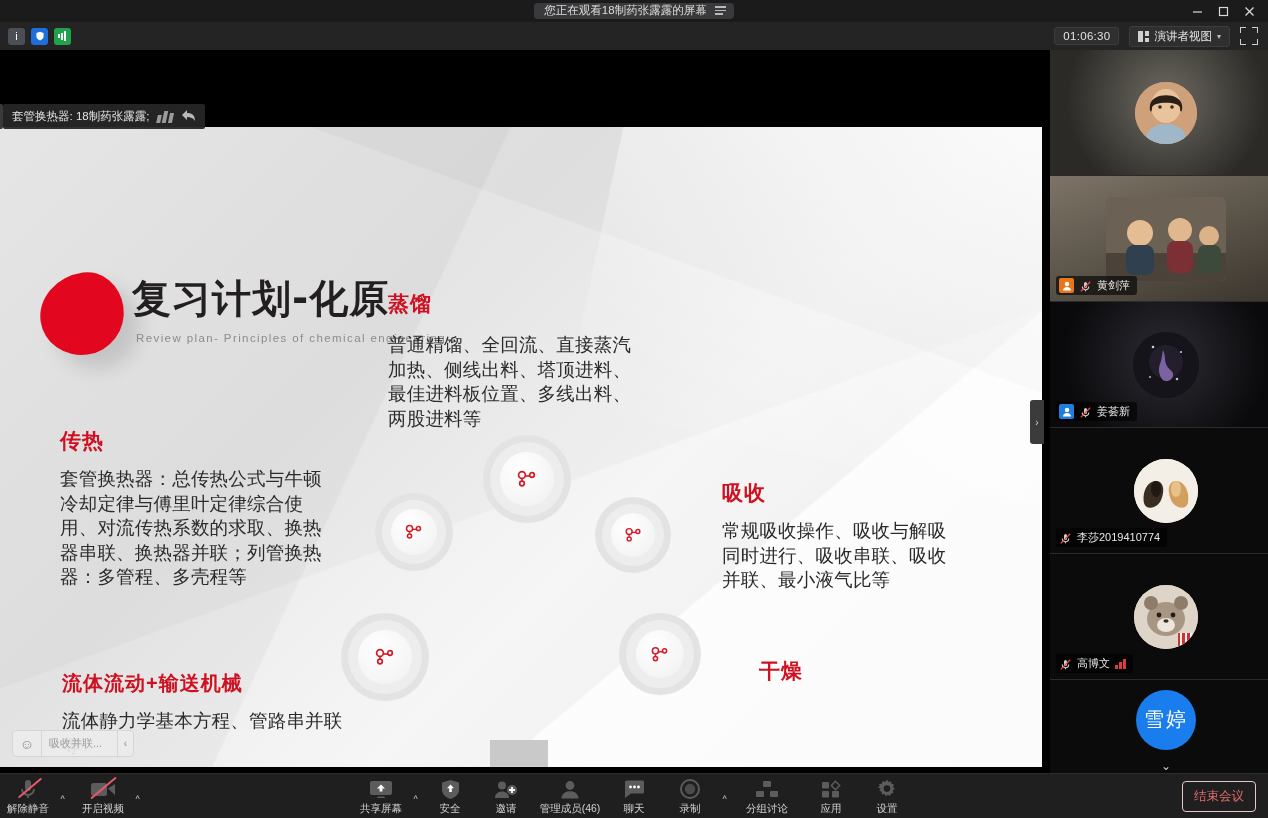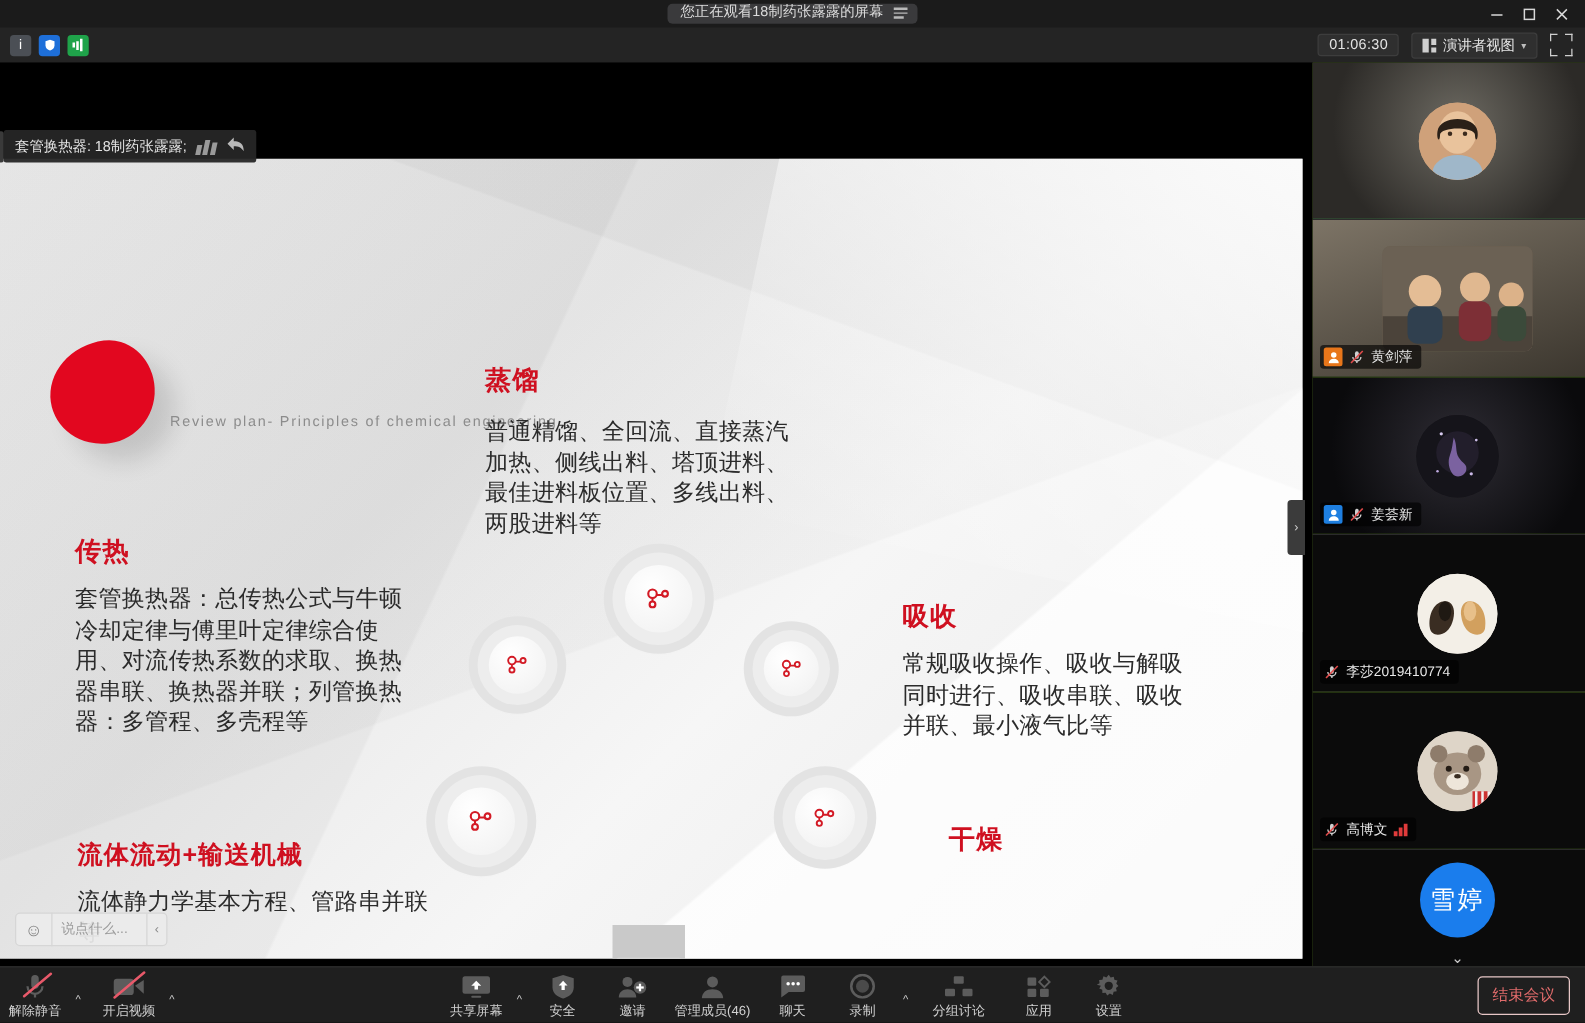--- a/index.html
+++ b/index.html
@@ -329,20 +329,21 @@
           <i></i>
         </div>
     </div>
   </div>
 
   <div class="stage">
 
     <div class="slide">
 
       <div class="logo-blob"></div>
+      <div class="title-main">复习计划-化原</div>
       <div class="title-sub">Review plan- Principles of chemical engineering</div>
 
       <div class="graphic">
         <div class="gear g1">
             <div class="ring">
               <div class="inner">
                 <span class="gsym">
           <svg width="22" height="18" viewBox="0 0 22 18">
                     <circle cx="6" cy="5" r="3.4" fill="none" stroke="#d31a25" stroke-width="1.7"></circle>
                     <circle cx="16" cy="5" r="2.3" fill="none" stroke="#d31a25" stroke-width="1.7"></circle>
@@ -437,21 +438,21 @@
         <h3>流体流动+输送机械</h3>
         <p>流体静力学基本方程、管路串并联等</p>
       </div>
       <div class="topic t-gz">
         <h3>干燥</h3>
       </div>
     </div>
 
     <div class="sharechat">
       <div class="sc-emoji">☺</div>
-      <div class="sc-input">说点什么...</div>
+      <div class="sc-input">吸收并联...</div>
       <div class="sc-arrow">‹</div>
     </div>
   </div>
 
   <div class="sidehandle">
     <span>›</span>
   </div>
 
   <div class="strip">
 

